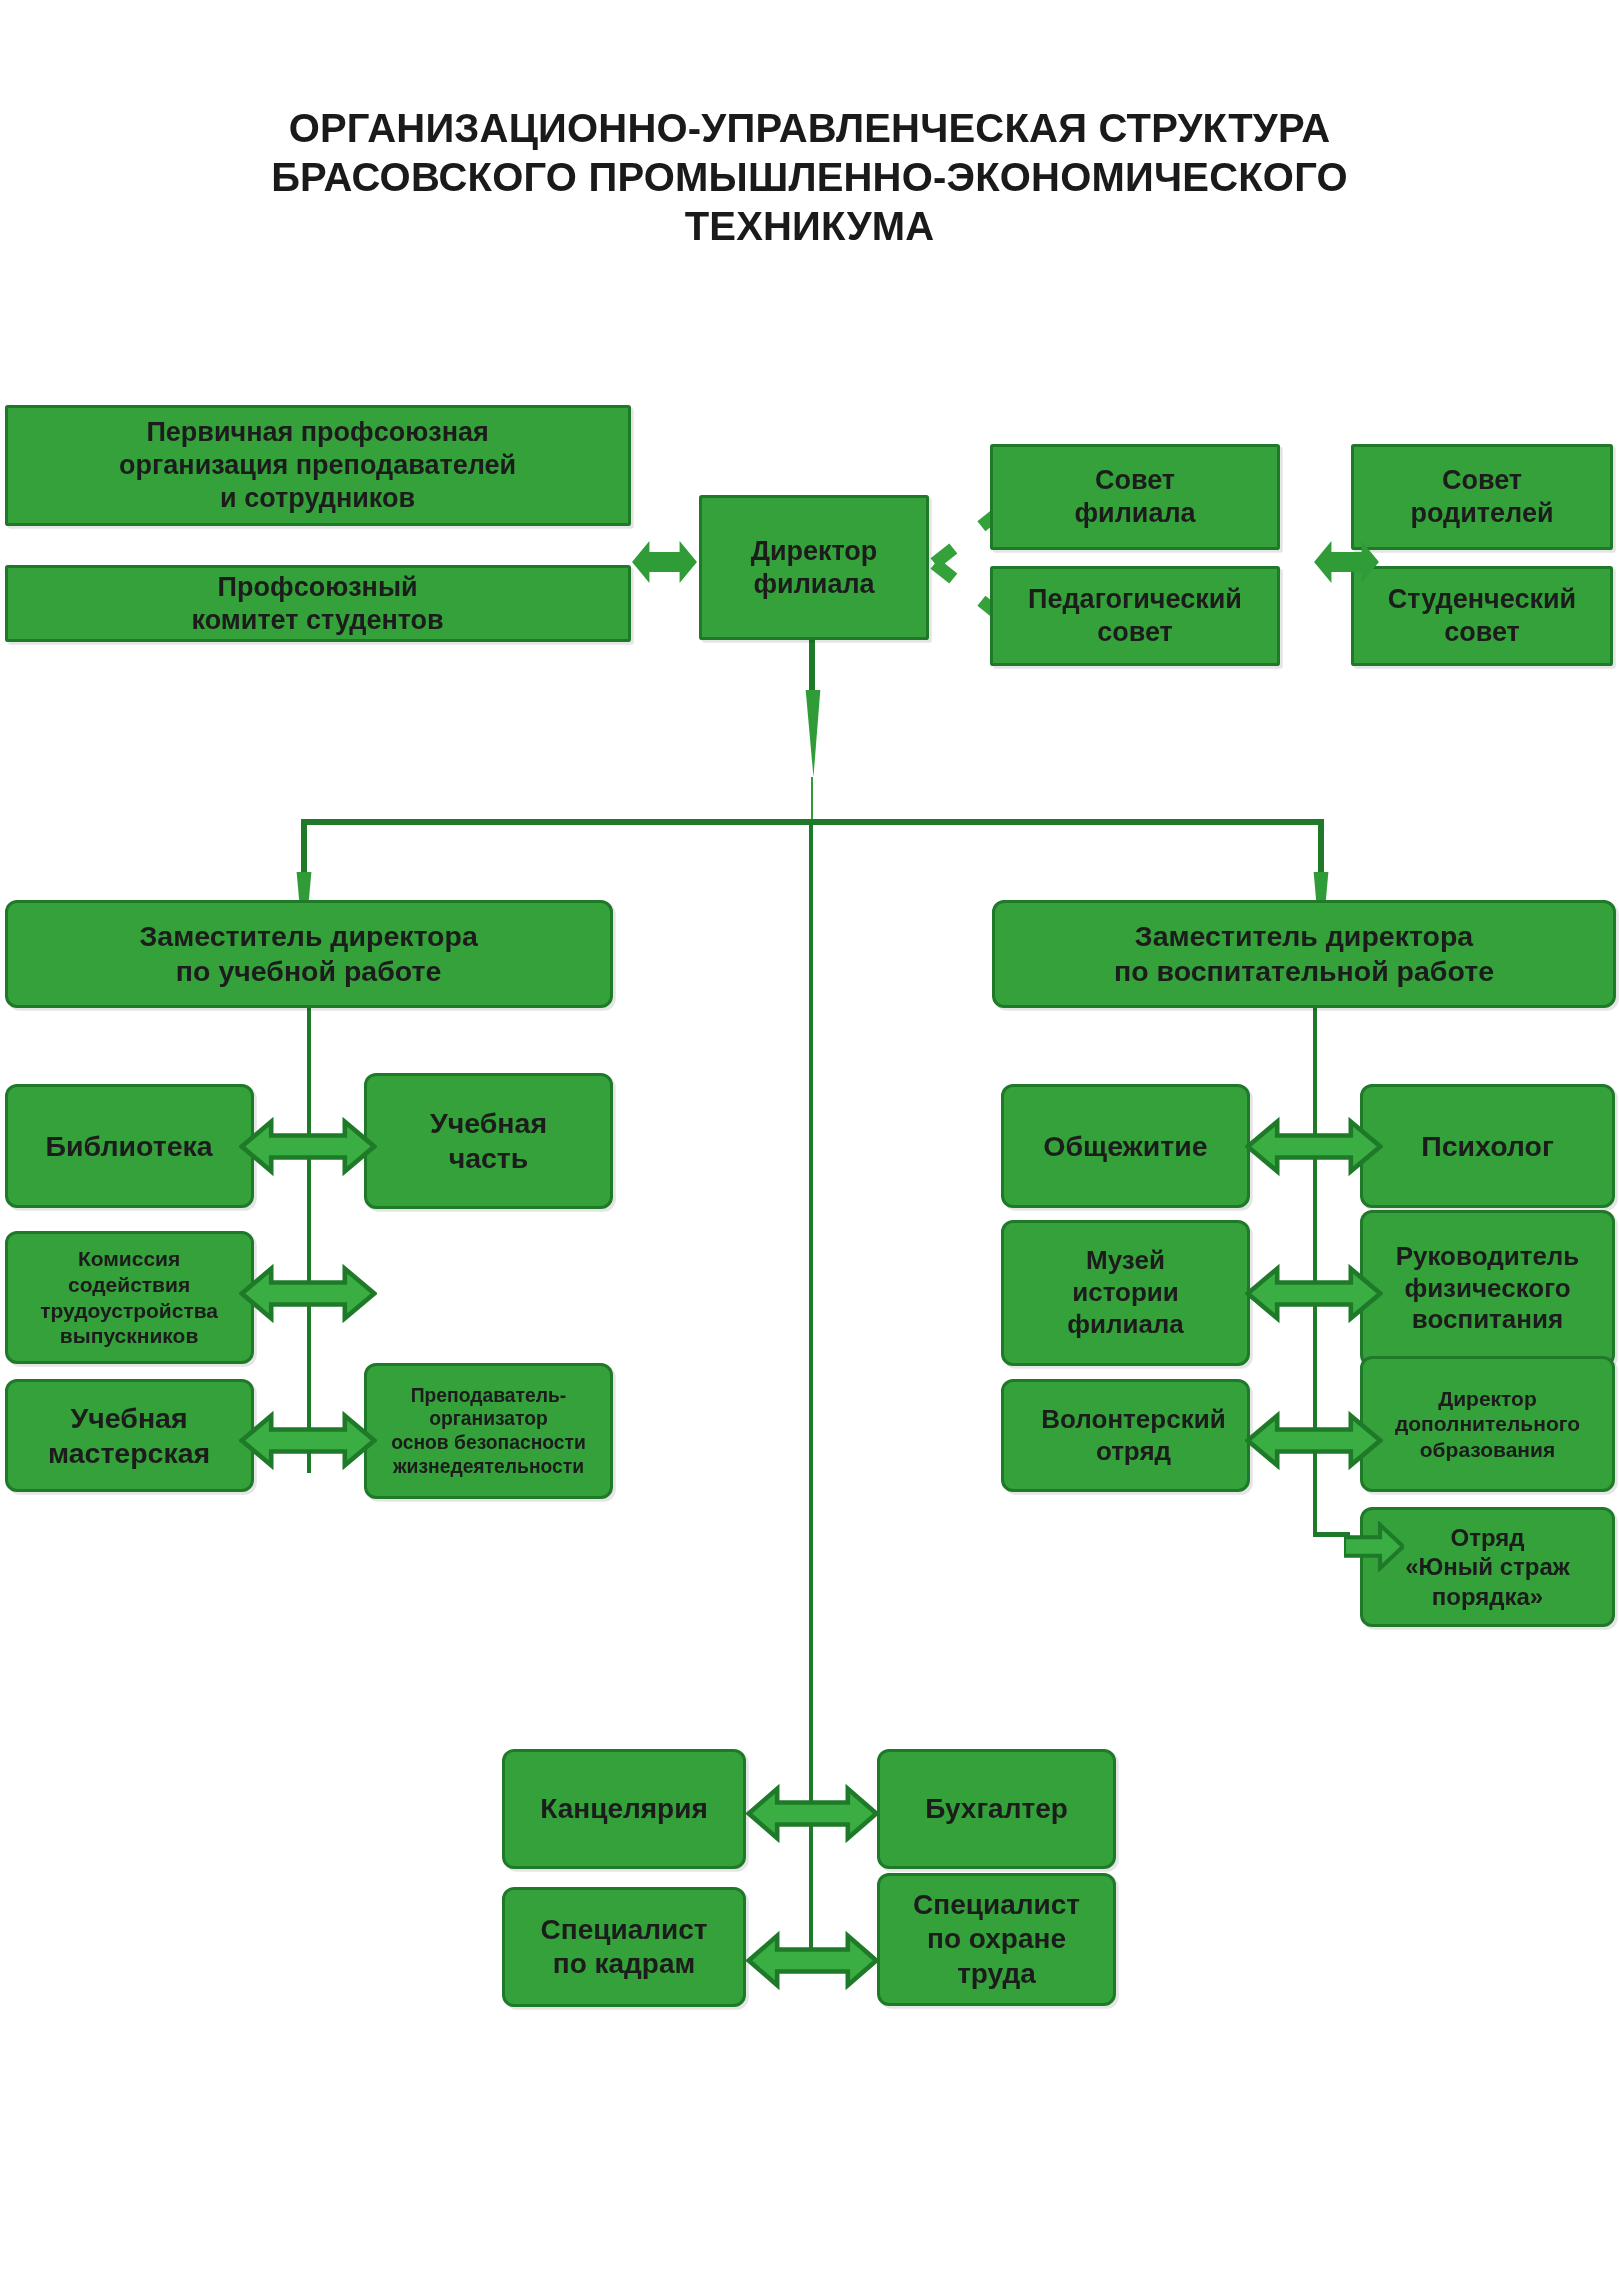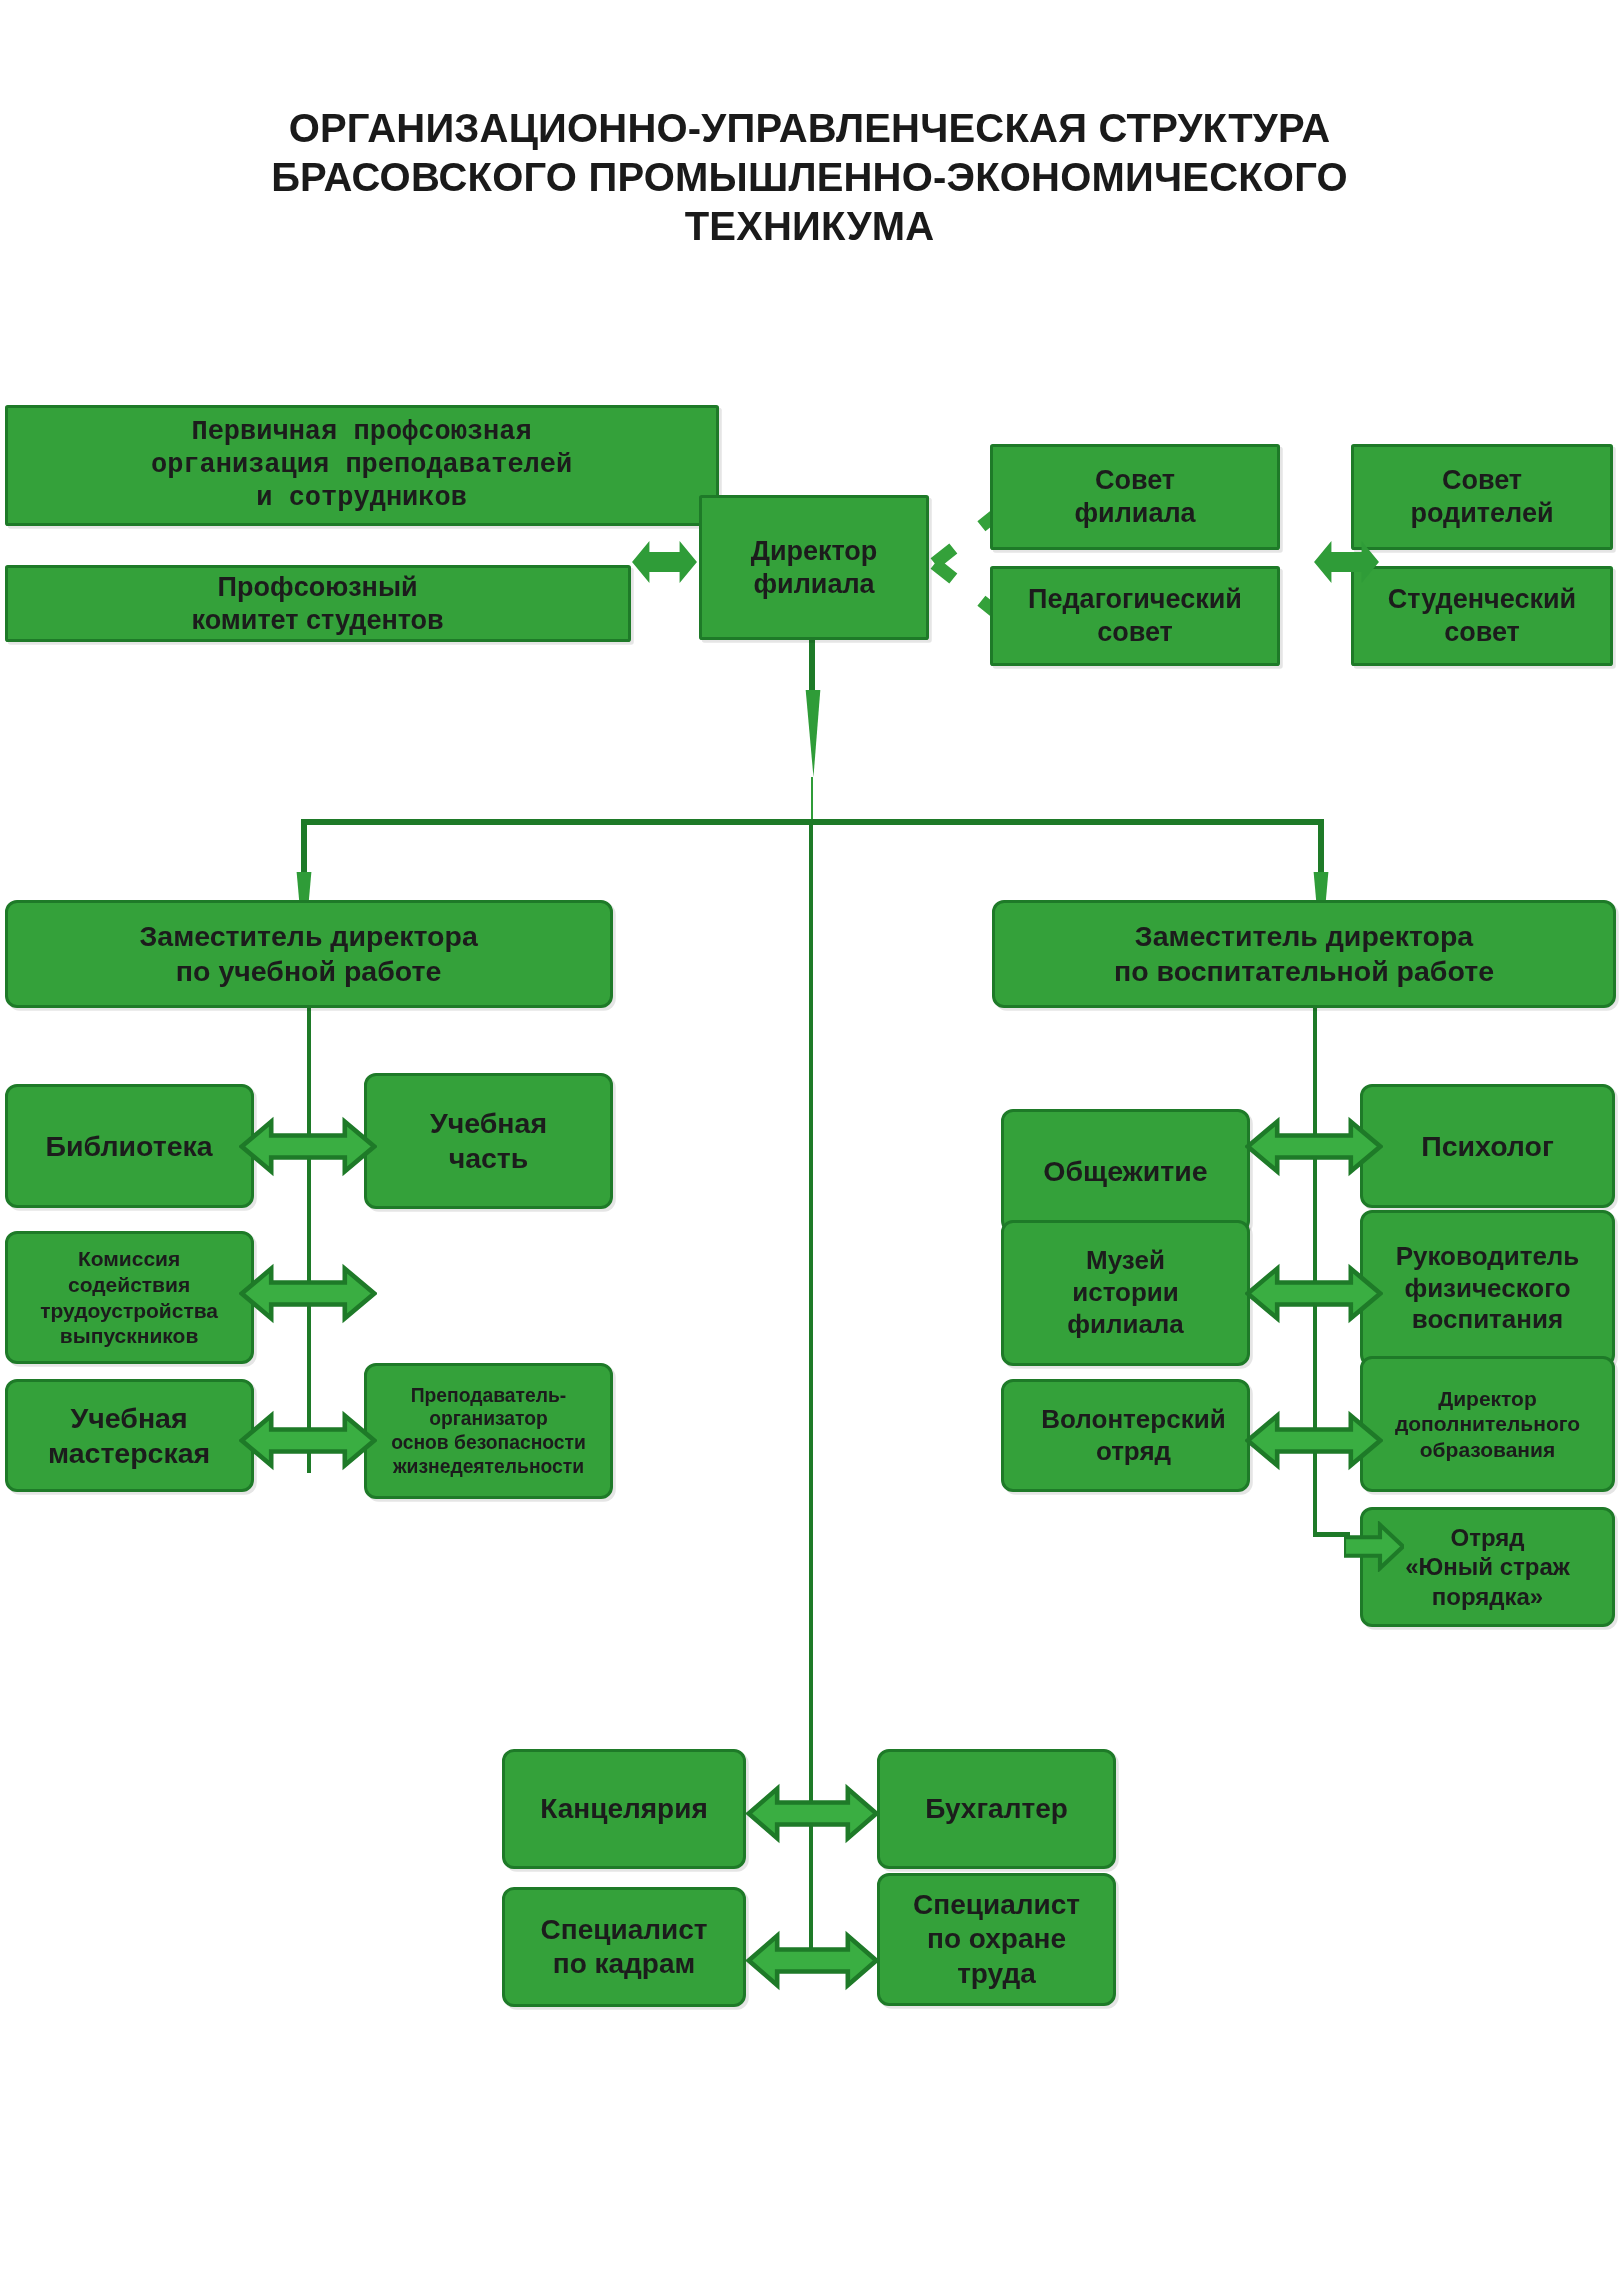--- a/index.html
+++ b/index.html
@@ -195,21 +195,21 @@
       <polygon points="6,90 68,36 68,66 222,66 222,36 284,90 222,144 222,114 68,114 68,144" fill="#3AAE42" stroke="#1E7A28" stroke-width="10" stroke-linejoin="miter"></polygon>
     </svg>
   </div>
 
   <div class="dbl" style="left:746px; top:1919px;">
     <svg width="133" height="83" viewBox="0 0 290 180">
       <polygon points="6,90 68,36 68,66 222,66 222,36 284,90 222,144 222,114 68,114 68,144" fill="#3AAE42" stroke="#1E7A28" stroke-width="10" stroke-linejoin="miter"></polygon>
     </svg>
   </div>
 
-  <div class="node sq" style="left:4.6px; top:405px; width:714px; height:121px; font-size:27px;font-family:Liberation Mono, monospace;">Первичная профсоюзная
+  <div class="node sq" style="left:4.6px; top:405px; width:626px; height:121px; font-size:27px;">Первичная профсоюзная
 организация преподавателей
 и сотрудников</div>
 
   <div class="node sq" style="left:4.6px; top:565px; width:626px; height:77px; font-size:27px;">Профсоюзный
 комитет студентов</div>
 
   <div class="node sq" style="left:699px; top:495px; width:230px; height:145px; font-size:27px;">Директор
 филиала</div>
 
   <div class="node sq" style="left:990px; top:444px; width:290px; height:106px; font-size:27px;">Совет
@@ -242,21 +242,21 @@
 
 
   <div class="node" style="left:4.6px; top:1379px; width:249px; height:113px; font-size:28.5px;">Учебная
 мастерская</div>
 
   <div class="node" style="left:364px; top:1363px; width:249px; height:136px; font-size:19.3px;">Преподаватель-
 организатор
 основ безопасности
 жизнедеятельности</div>
 
-  <div class="node" style="left:1001px; top:1084px; width:249px; height:124px; font-size:28.5px;margin-top:25px;">Общежитие</div>
+  <div class="node" style="left:1001px; top:1084px; width:249px; height:124px; font-size:28.5px;">Общежитие</div>
 
   <div class="node" style="left:1360px; top:1084px; width:255px; height:124px; font-size:28.5px;">Психолог</div>
 
   <div class="node" style="left:1001px; top:1220px; width:249px; height:146px; font-size:26px;">Музей
 истории
 филиала</div>
 
   <div class="node" style="left:1360px; top:1210px; width:255px; height:157px; font-size:26px;">Руководитель
 физического
 воспитания</div>

